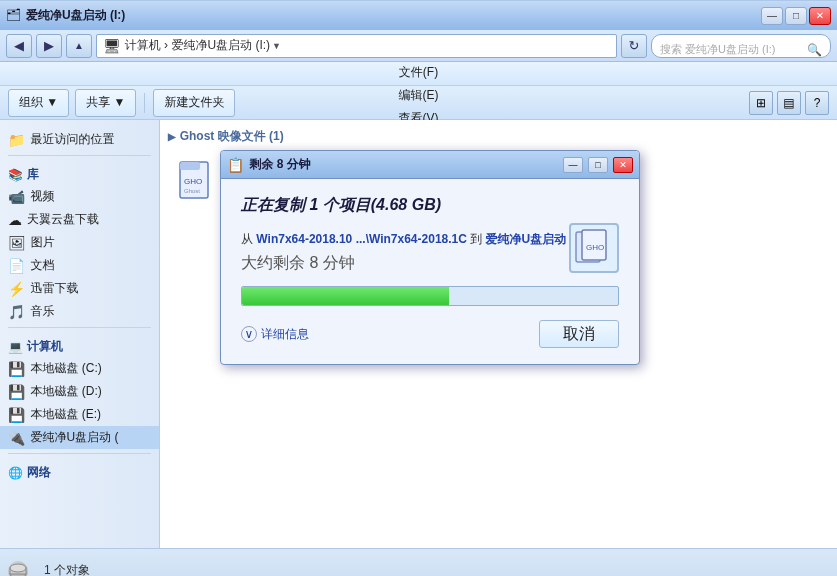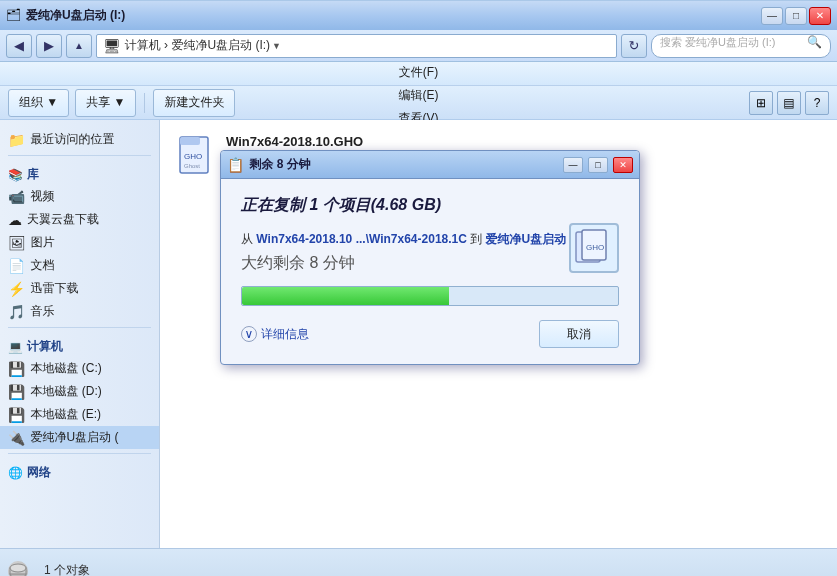--- a/index.html
+++ b/index.html
@@ -94,21 +94,21 @@
       margin-right: 4px;
       font-size: 14px;
     }
     .search-box {
       width: 180px;
       height: 24px;
       background: #fff;
       border: 1px solid #8aabcf;
       border-radius: 10px;
       display: flex;
-      align-items: flex-start;
+      align-items: flex-end;
       padding: 0 8px;
       font-size: 12px;
       color: #888;
     }
 
     
     .menu-bar {
       height: 24px;
       background: linear-gradient(to bottom, #e8f4fe, #d4e8fc);
       display: flex;
@@ -377,21 +377,21 @@
       font-size: 12px;
       color: #2244aa;
       cursor: pointer;
     }
     .cancel-btn {
       width: 80px;
       height: 28px;
       background: linear-gradient(to bottom, #f0f8ff, #d8ecff);
       border: 1px solid #9ab8d8;
       border-radius: 3px;
-      font-size: 12px;
+      font-size: 16px;
       cursor: pointer;
       color: #222;
       text-align: center;
     }
 
     
     .gho-icon {
       width: 40px;
       height: 40px;
       display: flex;
@@ -522,20 +522,23 @@
       <span>爱纯净U盘启动 (</span>
     </div>
     <div class="sidebar-divider"></div>
     <div class="sidebar-section">
       <span>🌐</span>
       <span>网络</span>
     </div>
   </div>
 
   <div class="content-area" style="position:relative;">
+    <div class="folder-group-title">
+      <span>Ghost 映像文件 (1)</span>
+    </div>
     <div class="file-item">
       <div class="gho-icon">
         <svg width="40" height="40" viewBox="0 0 40 40">
           <rect x="4" y="2" width="28" height="36" rx="2" fill="#e8f0ff" stroke="#6080c0" stroke-width="1.5"></rect>
           <rect x="4" y="2" width="20" height="8" rx="2" fill="#b0c8f0"></rect>
           <text x="8" y="24" font-size="8" fill="#3050a0" font-family="Arial">GHO</text>
           <text x="8" y="33" font-size="6" fill="#8090b0" font-family="Arial">Ghost</text>
         </svg>
       </div>
       <div class="file-info">

